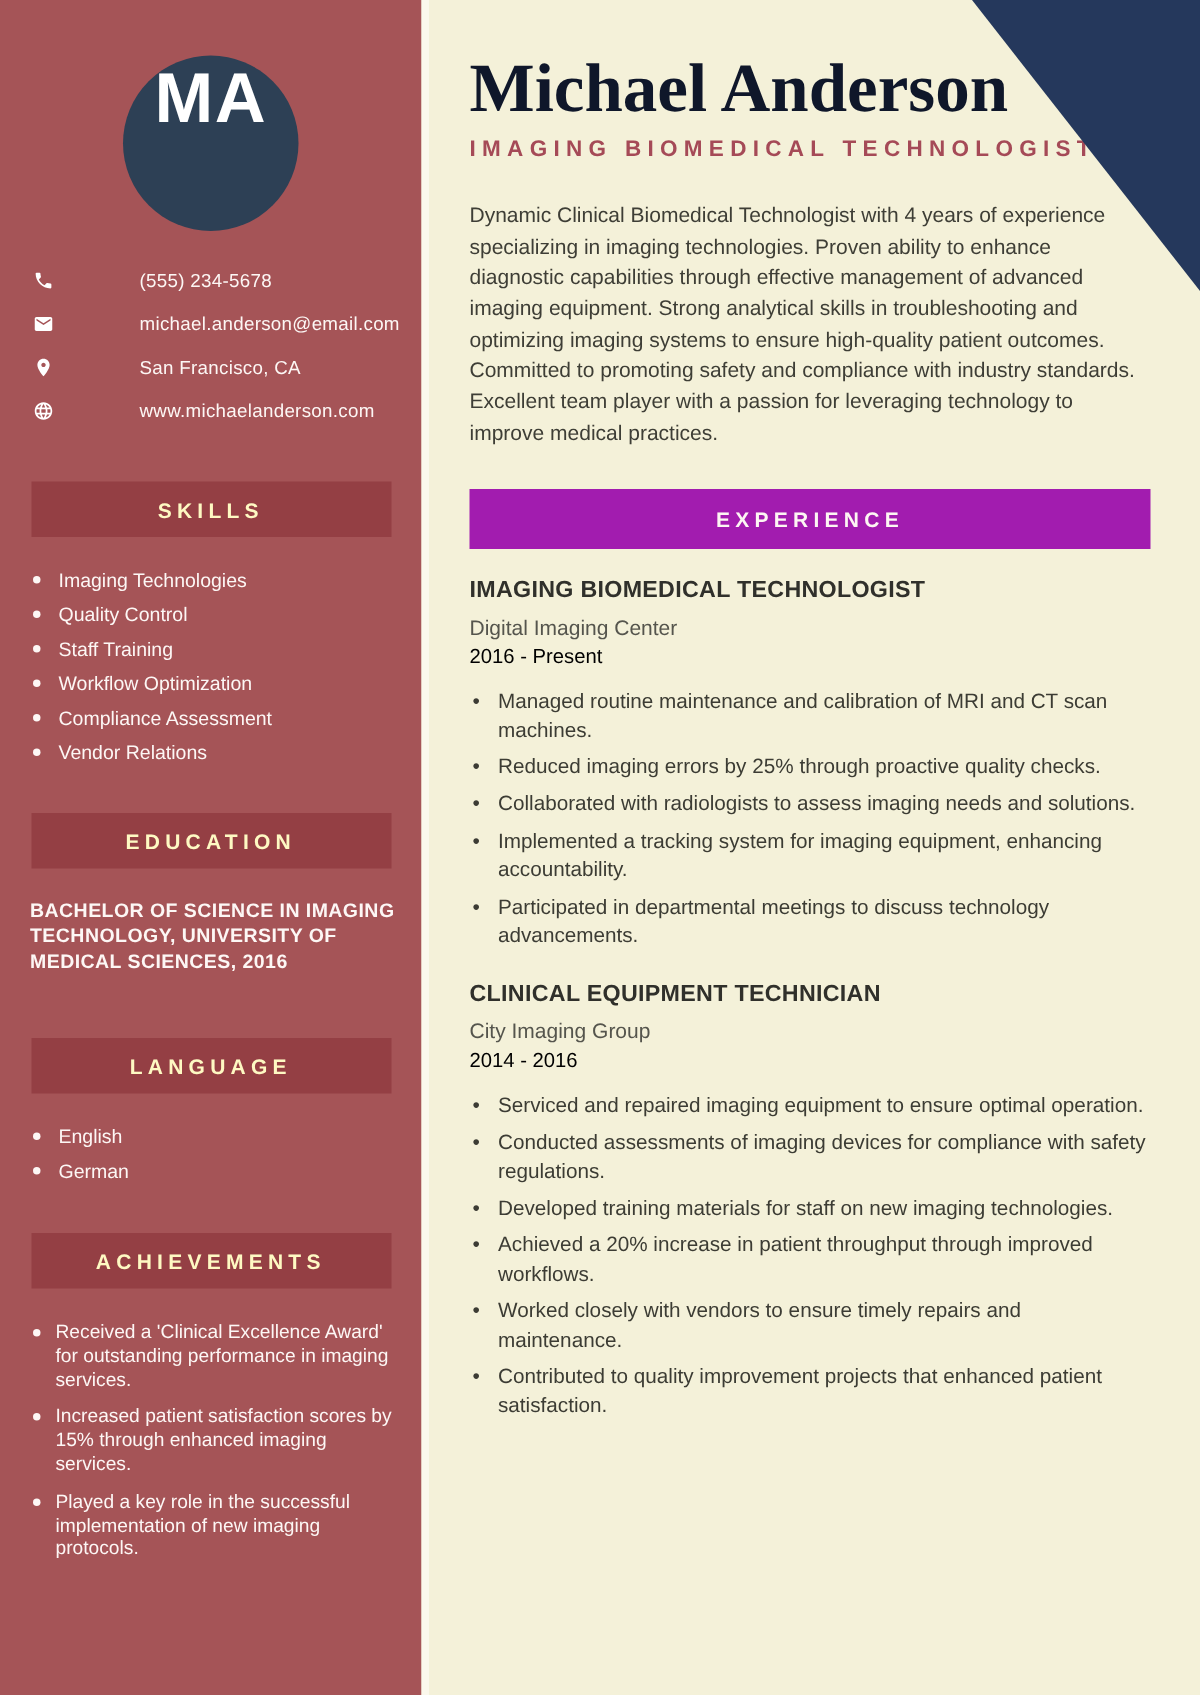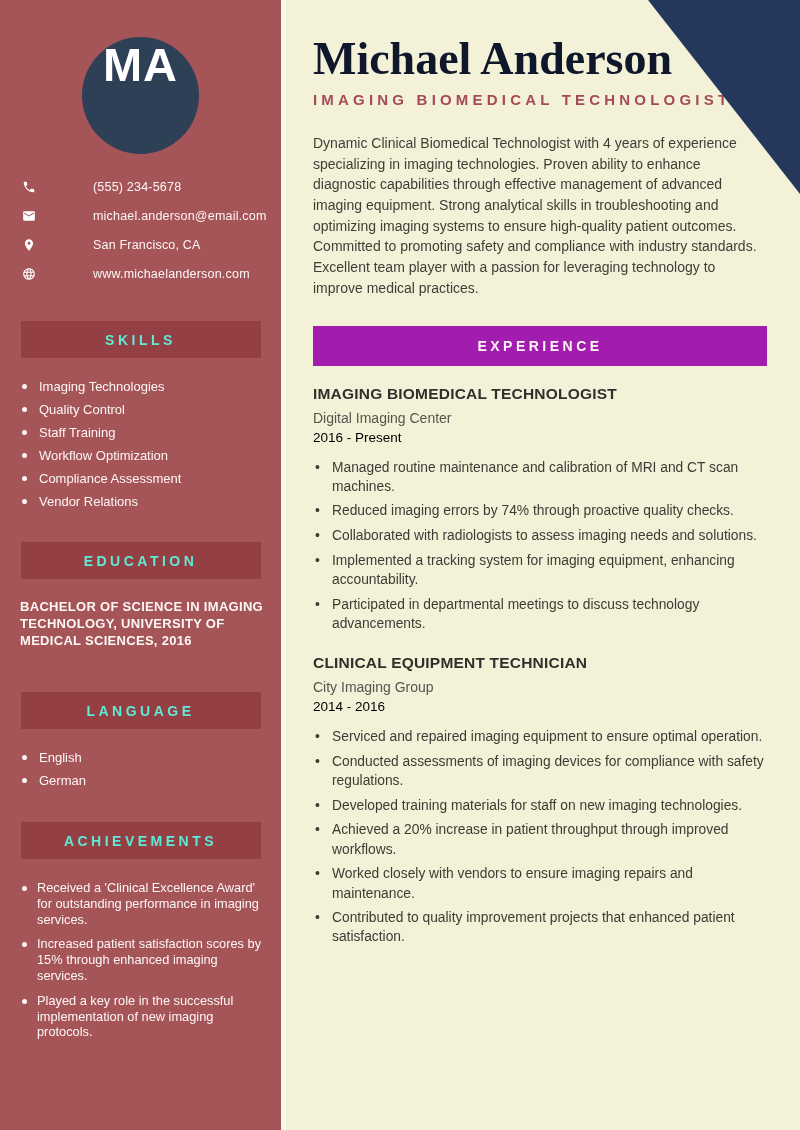--- a/index.html
+++ b/index.html
@@ -73,21 +73,21 @@
   .band {
     width: 240px;
     height: 37px;
     margin: 0 auto;
     background: #943f44;
     display: flex;
     align-items: center;
     justify-content: center;
   }
   .band span {
-    color: #5eead4;
+    color: #fef9c3;
     font-size: 14px;
     font-weight: 700;
     letter-spacing: 3.5px;
   }
   .band-skills       { margin-top: 40px; }
   .band-education    { margin-top: 33px; }
   .band-language     { margin-top: 43px; }
   .band-achievements { margin-top: 34px; }
 
   ul.dot-list {
@@ -323,37 +323,37 @@
     <div class="exp-band">
       <span>EXPERIENCE</span>
     </div>
 
     <section class="job job-1">
       <h2 class="job-title">IMAGING BIOMEDICAL TECHNOLOGIST</h2>
       <div class="job-company">Digital Imaging Center</div>
       <div class="job-dates">2016 - Present</div>
       <ul class="job-bullets">
         <li>Managed routine maintenance and calibration of MRI and CT scan machines.</li>
-        <li>Reduced imaging errors by 74% through proactive quality checks.</li>
+        <li>Reduced imaging errors by 25% through proactive quality checks.</li>
         <li>Collaborated with radiologists to assess imaging needs and solutions.</li>
         <li>Implemented a tracking system for imaging equipment, enhancing accountability.</li>
         <li>Participated in departmental meetings to discuss technology advancements.</li>
       </ul>
     </section>
 
     <section class="job job-2">
       <h2 class="job-title">CLINICAL EQUIPMENT TECHNICIAN</h2>
       <div class="job-company">City Imaging Group</div>
       <div class="job-dates">2014 - 2016</div>
       <ul class="job-bullets">
         <li>Serviced and repaired imaging equipment to ensure optimal operation.</li>
         <li>Conducted assessments of imaging devices for compliance with safety regulations.</li>
         <li>Developed training materials for staff on new imaging technologies.</li>
         <li>Achieved a 20% increase in patient throughput through improved workflows.</li>
-        <li>Worked closely with vendors to ensure imaging repairs and maintenance.</li>
+        <li>Worked closely with vendors to ensure timely repairs and maintenance.</li>
         <li>Contributed to quality improvement projects that enhanced patient satisfaction.</li>
       </ul>
     </section>
 
   </main>
 
   <div class="corner-triangle"></div>
 
 </div>
 

